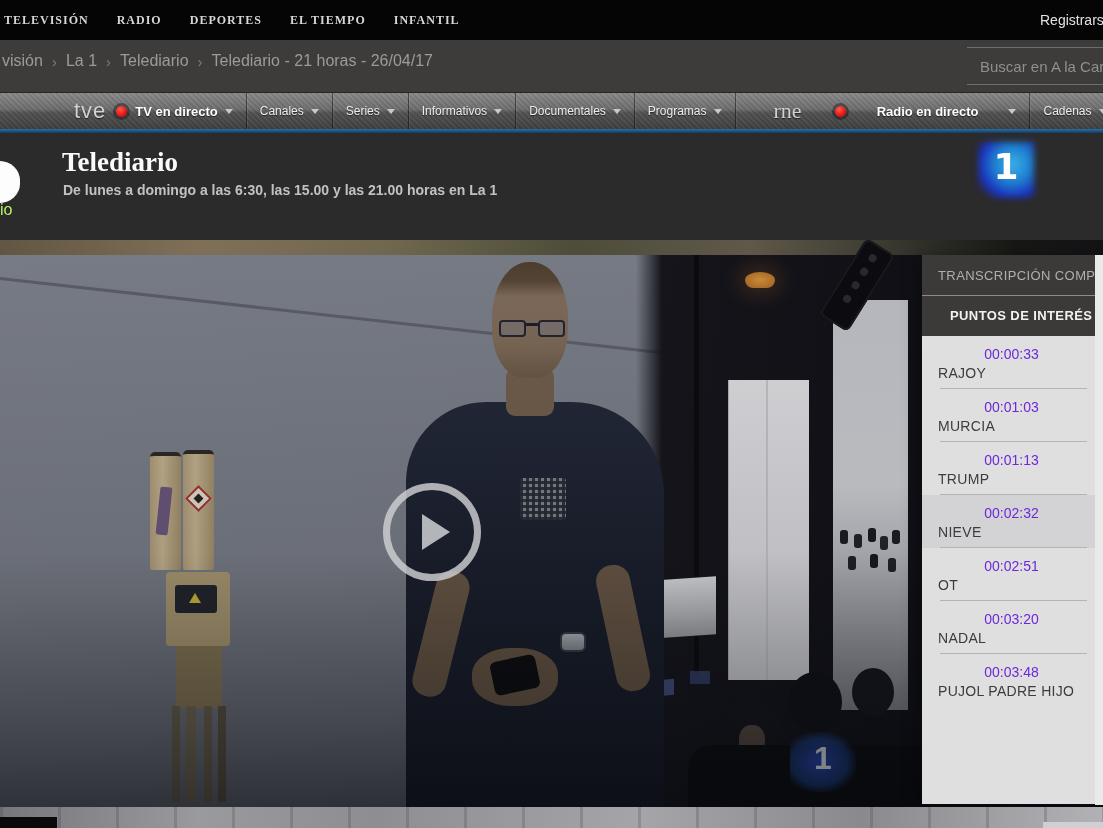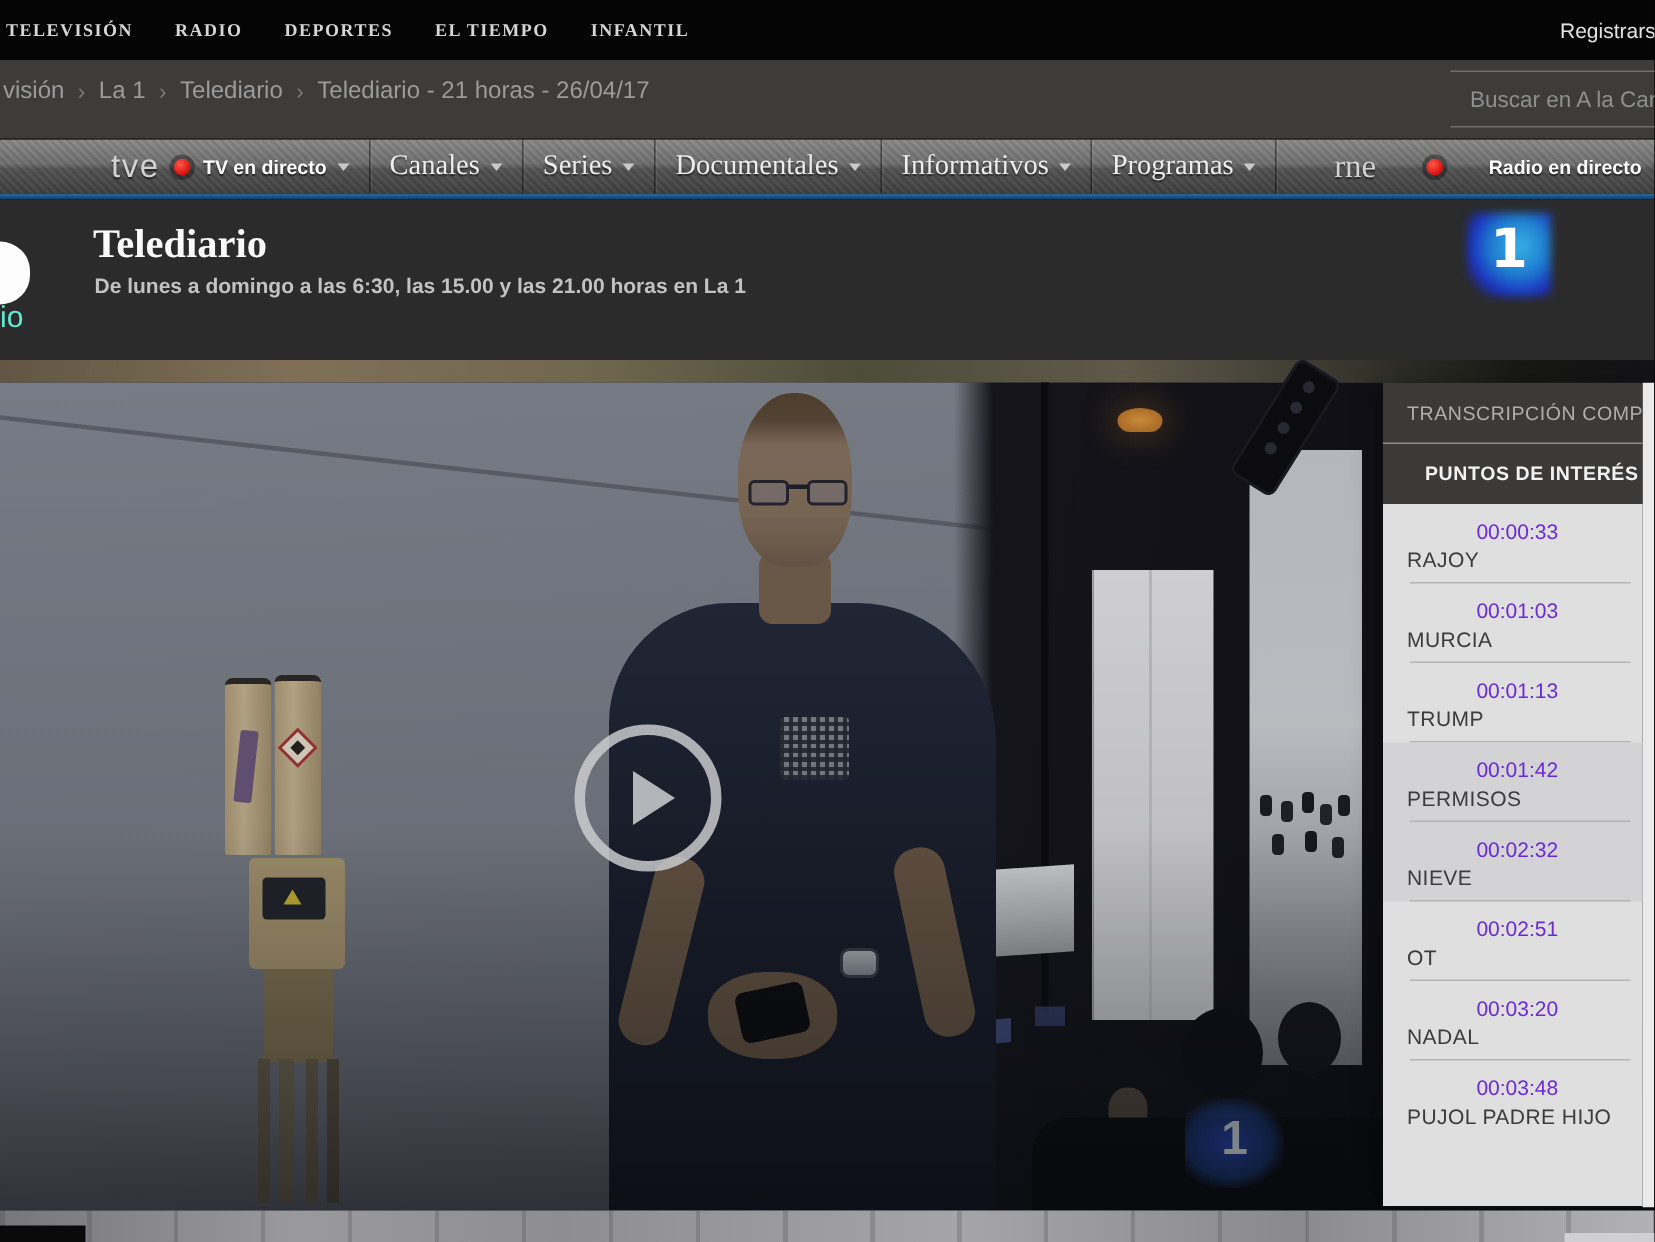--- a/index.html
+++ b/index.html
@@ -35,29 +35,29 @@
   .brand-group, .nav-item { display:flex; align-items:center; padding:0 13px;
       border-right:1px solid rgba(0,0,0,0.45); box-shadow:1px 0 0 rgba(255,255,255,0.07); cursor:pointer; }
   .brand-group { padding-left:16px; }
   .brand-group.first { margin-left:58px; }
   .brand-group.rne { margin-left:22px;gap:23px; }
   .tve-logo { font-size:22px; color:#d2d2d2; letter-spacing:1px; margin-right:10px; text-shadow:0 1px 1px rgba(0,0,0,.6); }
   .rne-logo { font-family:"Liberation Serif",serif; font-size:22px; color:#d2d2d2; margin-right:10px; text-shadow:0 1px 1px rgba(0,0,0,.6); }
   .live-dot { width:11px; height:11px; border-radius:50%; background:radial-gradient(circle at 38% 32%,#ff5a4a,#dd1212 65%,#9d0808);
               box-shadow:0 0 0 3px rgba(0,0,0,0.35); margin-right:8px; }
   .live-label { color:#fff; font-size:13px; font-weight:bold; text-shadow:0 1px 1px rgba(0,0,0,.6); white-space:nowrap; }
-  .nav-item span { color:#ededed; font-size:19px; text-shadow:0 1px 1px rgba(0,0,0,.55); white-space:nowrap;font-family:Liberation Serif, serif; }
+  .nav-item span { color:#ededed; font-size:12px; text-shadow:0 1px 1px rgba(0,0,0,.55); white-space:nowrap; }
   .caret { width:0; height:0; border:4px solid transparent; border-top:5px solid #c9c9c9; margin-left:7px; margin-top:4px; }
 
   .blue-line { height:4px; background:linear-gradient(180deg,#2a6ea6,#123c63); }
 
   
   .prog-header { position:relative; height:107px; background:#2b2b2b; overflow:hidden; }
   .prog-logo-blob { position:absolute; left:-24px; top:28px; width:44px; height:42px; background:#fdfdfd; border-radius:46%; }
-  .prog-logo-frag { position:absolute; left:0px; top:68px; color:#5eead4; font-size:20px; }
+  .prog-logo-frag { position:absolute; left:0px; top:68px; color:#bef264; font-size:16px; }
   .prog-title { position:absolute; left:62px; top:14px; color:#fafafa; font-size:27px;
                 font-family:"Liberation Serif",serif; }
   .prog-sub { position:absolute; left:63px; top:49px; color:#c2c2c2; font-size:14px; font-weight:bold; }
   .la1-badge { position:absolute; left:978px; top:9px; width:56px; height:56px; }
   .la1-blob { position:absolute; inset:0;
       background:radial-gradient(circle at 62% 40%, #39b2e6 0%, #1e7fd0 38%, #1b2fc0 68%, rgba(27,47,160,0) 85%);
       filter:blur(3px); }
   .la1-num { position:absolute; left:0; top:4px; width:100%; text-align:center; color:#fff;
              font-size:36px; font-weight:bold; font-family:"DejaVu Sans",sans-serif; }
 
@@ -238,26 +238,26 @@
         <span>Canales</span>
         <i class="caret"></i>
       </div>
 
       <div class="nav-item">
         <span>Series</span>
         <i class="caret"></i>
       </div>
 
       <div class="nav-item">
+        <span>Informativos</span>
+        <i class="caret"></i>
+      </div>
+
+      <div class="nav-item">
         <span>Documentales</span>
-        <i class="caret"></i>
-      </div>
-
-      <div class="nav-item">
-        <span>Informativos</span>
         <i class="caret"></i>
       </div>
 
       <div class="nav-item">
         <span>Programas</span>
         <i class="caret"></i>
       </div>
 
     <div class="brand-group rne">
       <span class="rne-logo">rne</span>
@@ -357,24 +357,20 @@
             <div class="poi-item">
               <div class="poi-time">00:01:03</div>
               <div class="poi-label">MURCIA</div>
             </div>
 
             <div class="poi-item">
               <div class="poi-time">00:01:13</div>
               <div class="poi-label">TRUMP</div>
             </div>
 
-            <div class="poi-item shaded">
-              <div class="poi-time">00:01:42</div>
-              <div class="poi-label">PERMISOS</div>
-            </div>
 
 
             <div class="poi-item shaded">
               <div class="poi-time">00:02:32</div>
               <div class="poi-label">NIEVE</div>
             </div>
 
             <div class="poi-item">
               <div class="poi-time">00:02:51</div>
               <div class="poi-label">OT</div>

